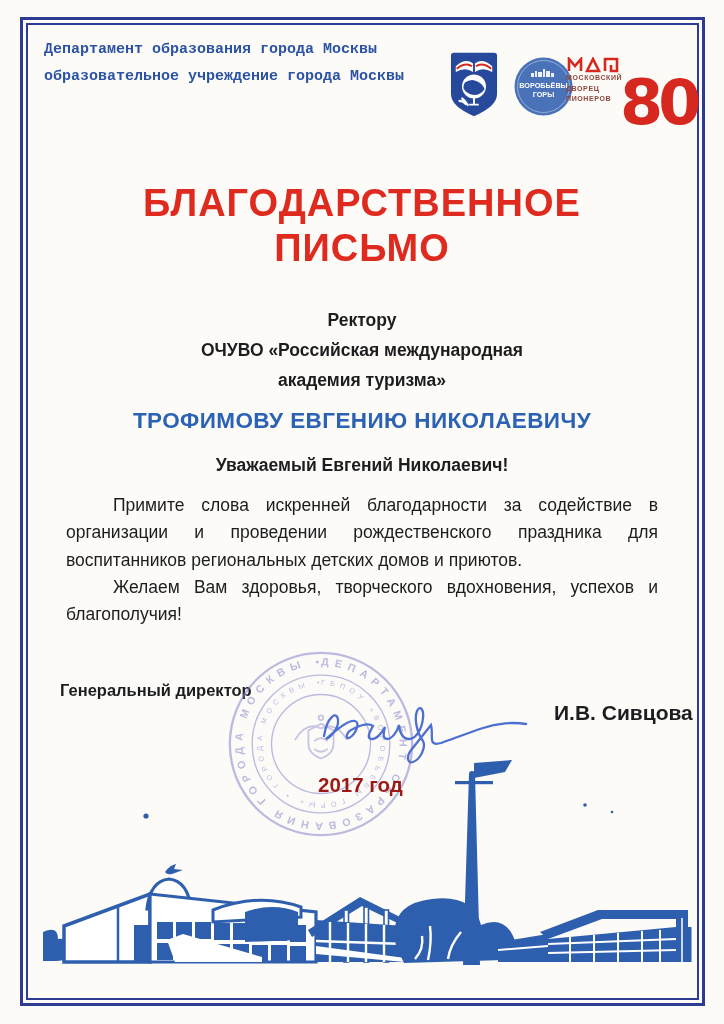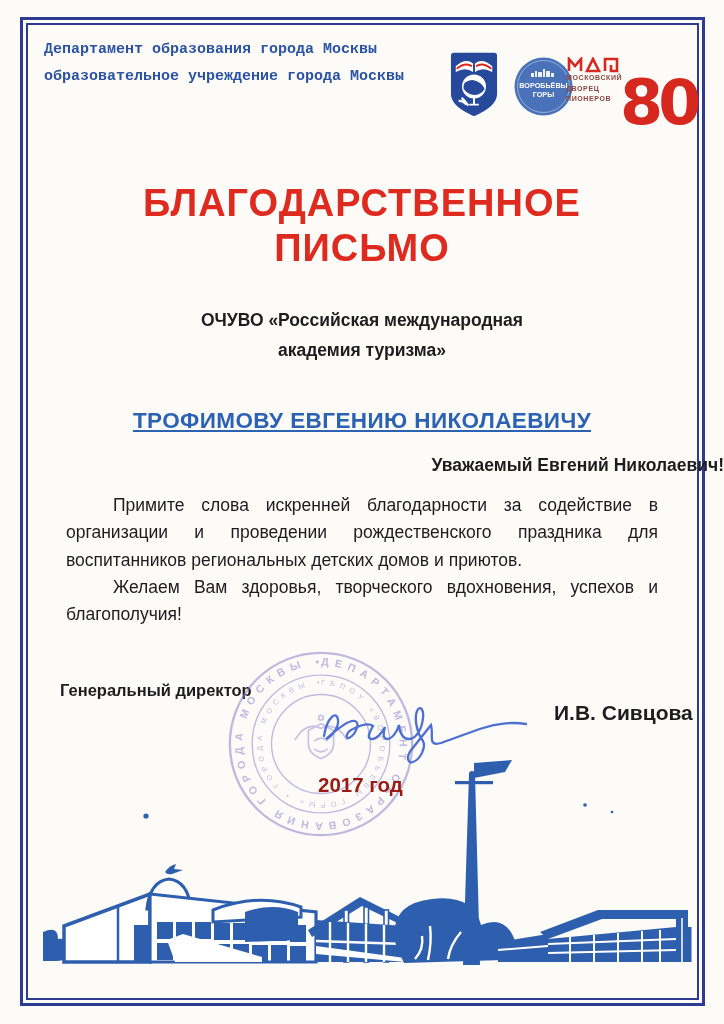--- a/index.html
+++ b/index.html
@@ -20,22 +20,22 @@
   .logo-shield{left:450px;top:51px;width:48px;height:67px;}
   .logo-circle{left:514px;top:57px;width:59px;height:59px;}
   .logo-mdp{left:566px;top:57px;width:58px;color:#8c463d;}
   .logo-mdp .glyphs{display:block;margin-left:1px;}
   .logo-mdp .l{font-size:7px;font-weight:bold;letter-spacing:.6px;line-height:1.5;color:#8c463d;}
   .logo-80{left:620px;top:48px;font-size:62px;line-height:1;font-weight:800;color:#d6281e;letter-spacing:-5px;font-family:"DejaVu Sans", sans-serif;margin-top:24px;}
   
   .title{left:0;top:181px;width:724px;text-align:center;color:#de2a1f;font-weight:bold;font-size:38px;line-height:1.18;letter-spacing:1px;}
   
   .addressee{left:0;top:305px;width:724px;text-align:center;color:#1d1d1f;font-weight:bold;font-size:17.5px;line-height:1.72;}
-  .rector-name{left:0;top:408px;width:724px;text-align:center;color:#2b62b4;font-weight:bold;font-size:22.5px;letter-spacing:.4px;text-decoration:underline;}
-  .salutation{left:0;top:455px;width:724px;text-align:right;color:#1d1d1f;font-weight:bold;font-size:17.5px;}
+  .rector-name{left:0;top:408px;width:724px;text-align:center;color:#2b62b4;font-weight:bold;font-size:22.5px;letter-spacing:.4px;}
+  .salutation{left:0;top:455px;width:724px;text-align:center;color:#1d1d1f;font-weight:bold;font-size:17.5px;}
   
   .body-text{left:66px;top:492px;width:592px;color:#1d1d1f;font-size:17.5px;line-height:1.56;text-align:justify;}
   .body-text p{margin:0;text-indent:47px;}
   
   .sig-title{left:60px;top:679px;color:#1d1d1f;font-weight:bold;font-size:16.5px;line-height:1.38;}
   .sig-name{left:508px;top:701px;color:#1d1d1f;font-weight:bold;font-size:21px;margin-left:46px;}
   .year{left:318px;top:773px;color:#9c1a15;font-weight:bold;font-size:20.5px;}
   .stamp{left:225px;top:648px;width:192px;height:192px;opacity:.55;}
   .signature-svg{left:318px;top:690px;width:212px;height:82px;}
   .skyline{left:0;top:760px;width:724px;height:245px;}
@@ -92,20 +92,21 @@
   </div>
 
   <div class="abs logo-80">80</div>
 
   <div class="abs title">
     <div>БЛАГОДАРСТВЕННОЕ</div>
     <div>ПИСЬМО</div>
   </div>
 
   <div class="abs addressee">
+    <div>Ректору</div>
     <div>ОЧУВО «Российская международная</div>
     <div>академия туризма»</div>
   </div>
   <div class="abs rector-name">ТРОФИМОВУ ЕВГЕНИЮ НИКОЛАЕВИЧУ</div>
 
   <div class="abs salutation">Уважаемый Евгений Николаевич!</div>
 
   <div class="abs body-text">
     <p>Примите слова искренней благодарности за содействие в организации и проведении рождественского праздника для воспитанников региональных детских домов и приютов.</p>
     <p>Желаем Вам здоровья, творческого вдохновения, успехов и благополучия!</p>

